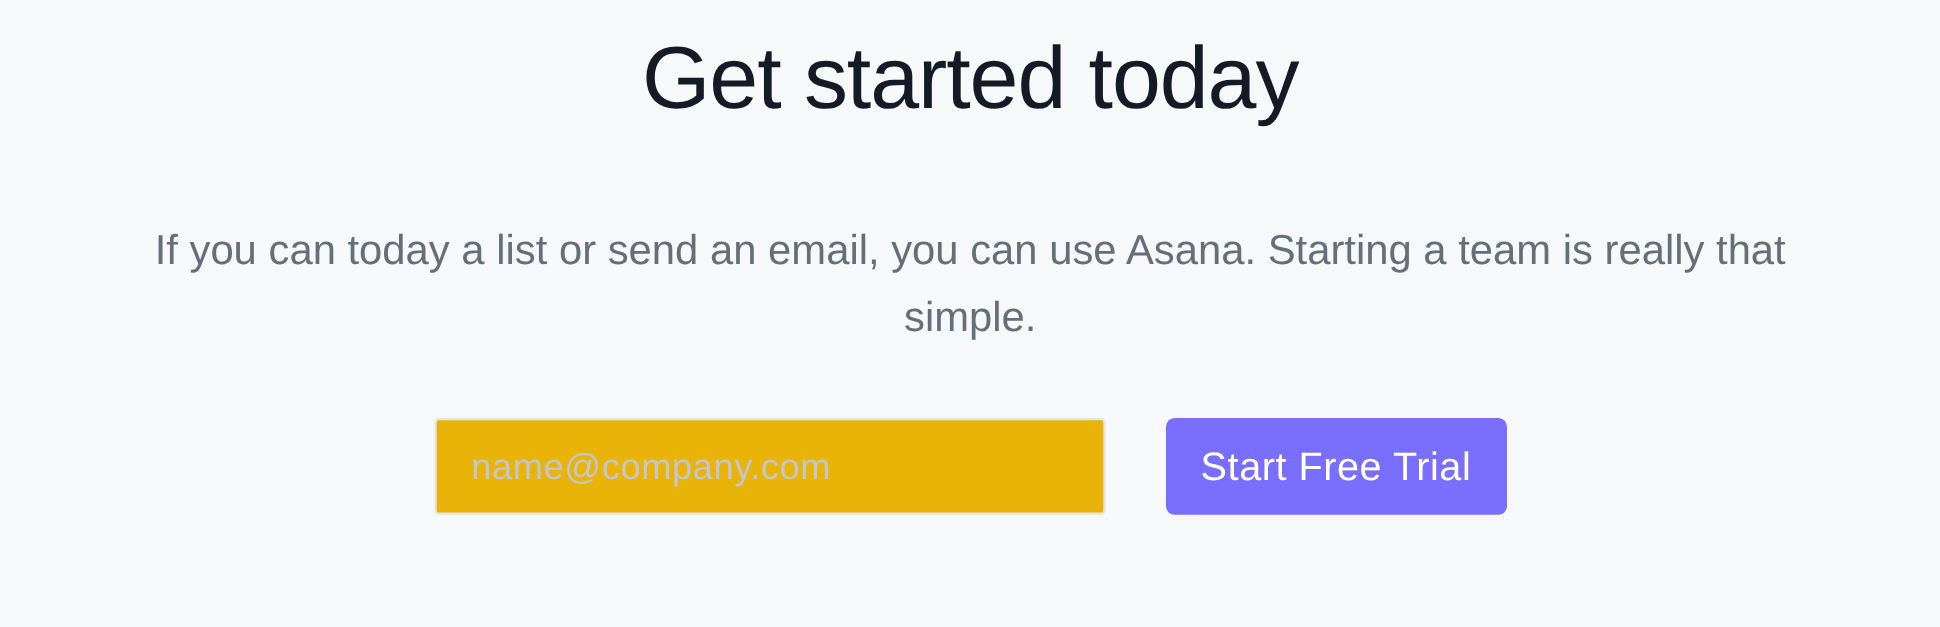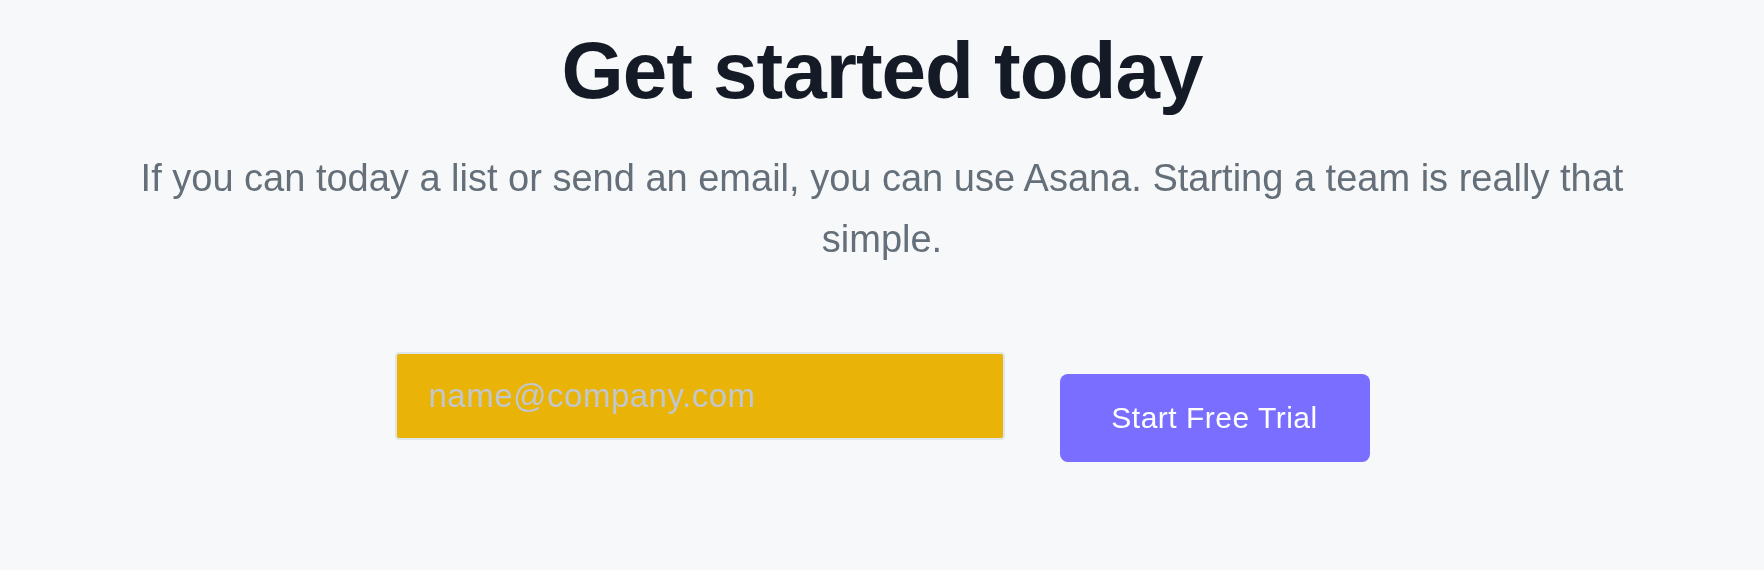--- a/index.html
+++ b/index.html
@@ -12,24 +12,24 @@
       height: 570px;
       background-color: #f6f8f9;
       font-family: -apple-system, BlinkMacSystemFont, "Segoe UI", Helvetica, Arial, sans-serif;
       display: flex;
       flex-direction: column;
       align-items: center;
       padding-top: 25px;
     }
     .heading {
       font-size: 80px;
-      font-weight: 700;
+      font-weight: 400;
       color: #151b26;
       letter-spacing: -1px;
-      margin-bottom: 31px;
+      margin-bottom: 81px;
     }
     .subheading {
       font-size: 38px;
       font-weight: 400;
       color: #646f79;
       text-align: center;
       line-height: 1.6;
       max-width: 1560px;
       margin-bottom: 60px;
     }
@@ -53,25 +53,24 @@
       color: #c1c7cd;
       letter-spacing: 0.5px;
     }
     .cta-button {
       width: 310px;
       height: 88px;
       background-color: #796eff;
       color: #ffffff;
       border: none;
       border-radius: 8px;
-      font-size: 30px;
+      font-size: 36px;
       font-weight: 500;
       letter-spacing: 0.5px;
       cursor: pointer;
-      margin-top: 44px;
     }
   </style>
 </head>
 <body>
 
 <h1 class="heading">Get started today</h1>
 <p class="subheading">If you can today a list or send an email, you can use Asana. Starting a team is really that simple.</p>
 <div class="form-row">
   <input type="email" class="email-input" placeholder="name@company.com" style="">
   <button class="cta-button">Start Free Trial</button>

